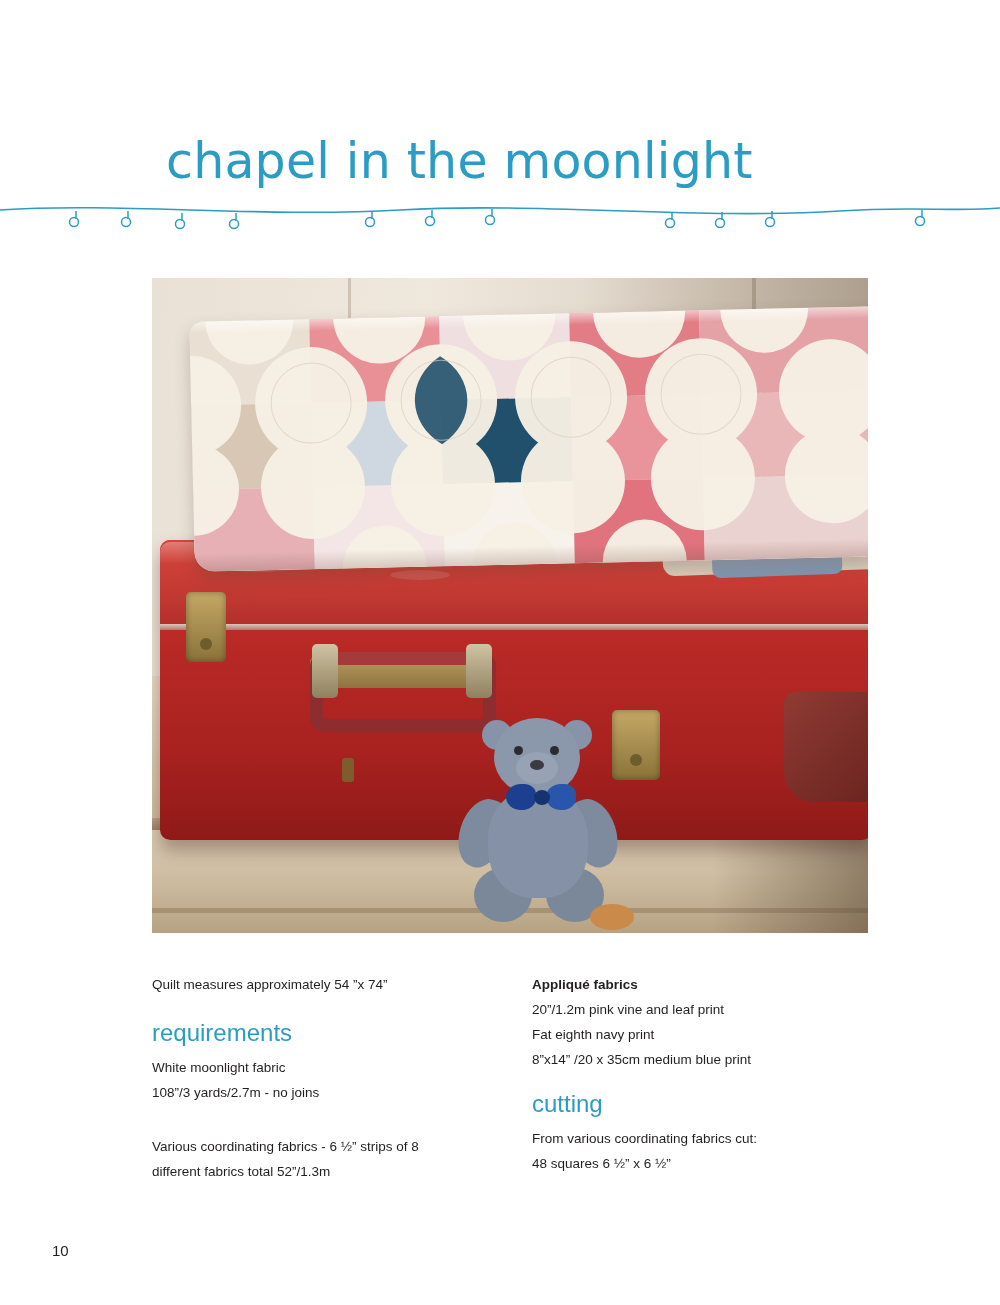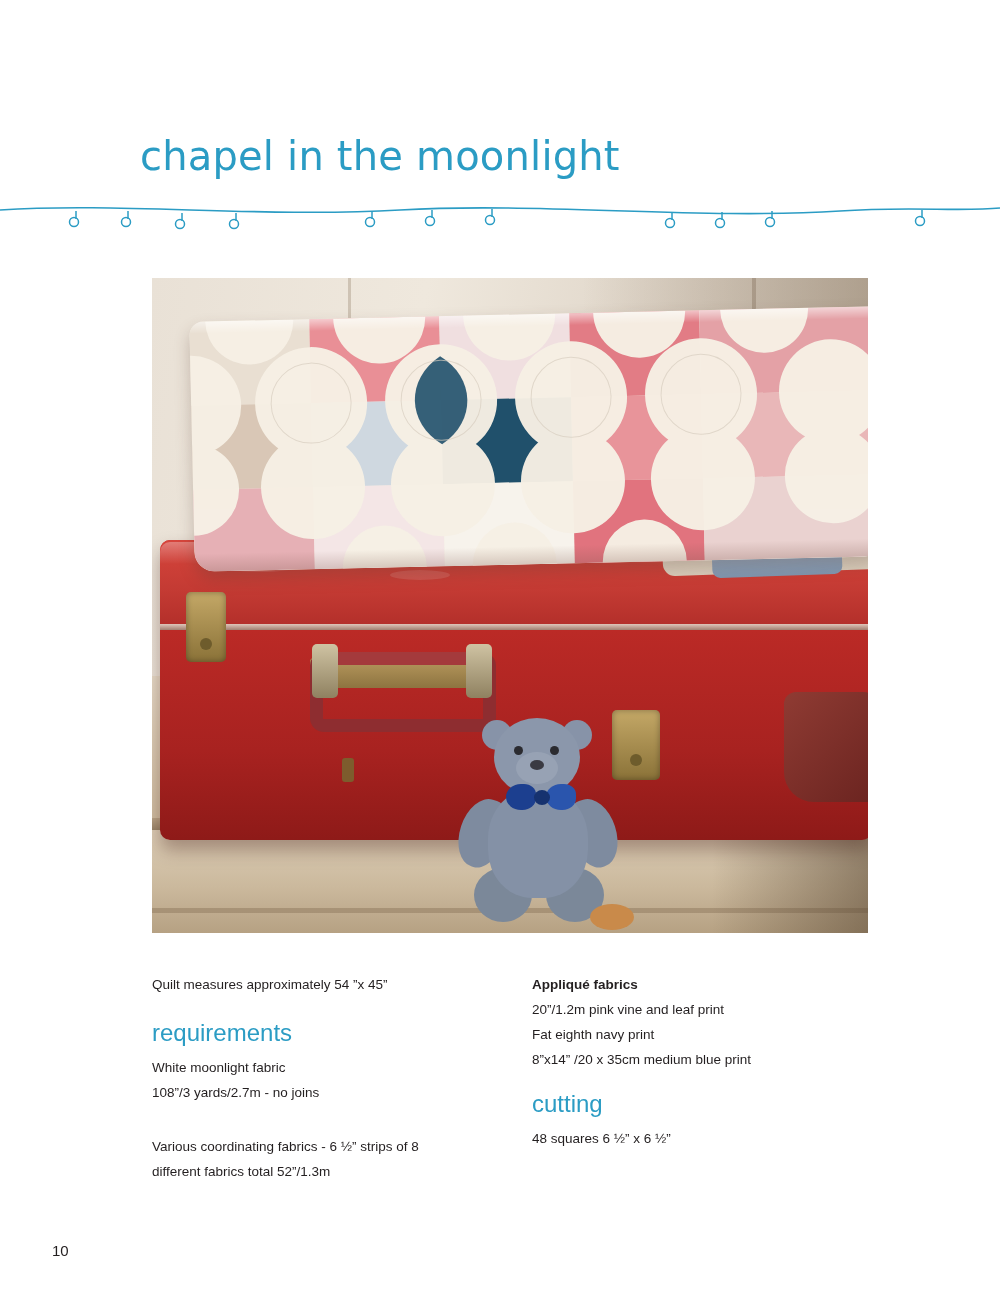--- a/index.html
+++ b/index.html
@@ -12,23 +12,23 @@
     height: 1305px;
     position: relative;
     font-family: "Liberation Sans", sans-serif;
     color: #231f20;
     overflow: hidden;
   }
 
   
   .page-title {
     position: absolute;
-    left: 140px;
+    left: 166px;
     top: 133px;
-    font-size: 40px;
+    font-size: 49px;
     font-weight: 400;
     color: #2b9cc4;
     letter-spacing: 0.2px;
     font-family: "DejaVu Sans", sans-serif;
   }
 
   
   .divider {
     position: absolute;
     left: 0;
@@ -399,33 +399,34 @@
       <div class="t-bow">
         <div class="t-bow-l"></div>
         <div class="t-bow-r"></div>
         <div class="t-bow-knot"></div>
       </div>
     </div>
   </div>
 </div>
 
 <div class="col-left">
-  <div class="body-line para">Quilt measures approximately  54 ”x 45”</div>
+  <div class="body-line para">Quilt measures approximately  54 ”x 74”</div>
 
   <div class="section-head first">requirements</div>
 
   <div class="body-line">White moonlight fabric</div>
   <div class="body-line" style="margin-bottom:29px;">108”/3 yards/2.7m - no joins</div>
   <div class="body-line">Various coordinating fabrics - 6 ½” strips of 8</div>
   <div class="body-line" style="margin-bottom:14px;">different fabrics  total 52”/1.3m</div>
 </div>
 
 <div class="col-right">
   <div class="strong-line">Appliqué fabrics</div>
   <div class="body-line">20”/1.2m pink vine and leaf print</div>
   <div class="body-line">Fat eighth navy print</div>
   <div class="body-line">8”x14” /20 x 35cm medium blue print</div>
 
   <div class="section-head">cutting</div>
+  <div class="body-line">From various coordinating fabrics cut:</div>
   <div class="body-line">48 squares 6 ½” x 6 ½”</div>
 </div>
 
 <div class="page-number">10</div>
 
 </body></html>

